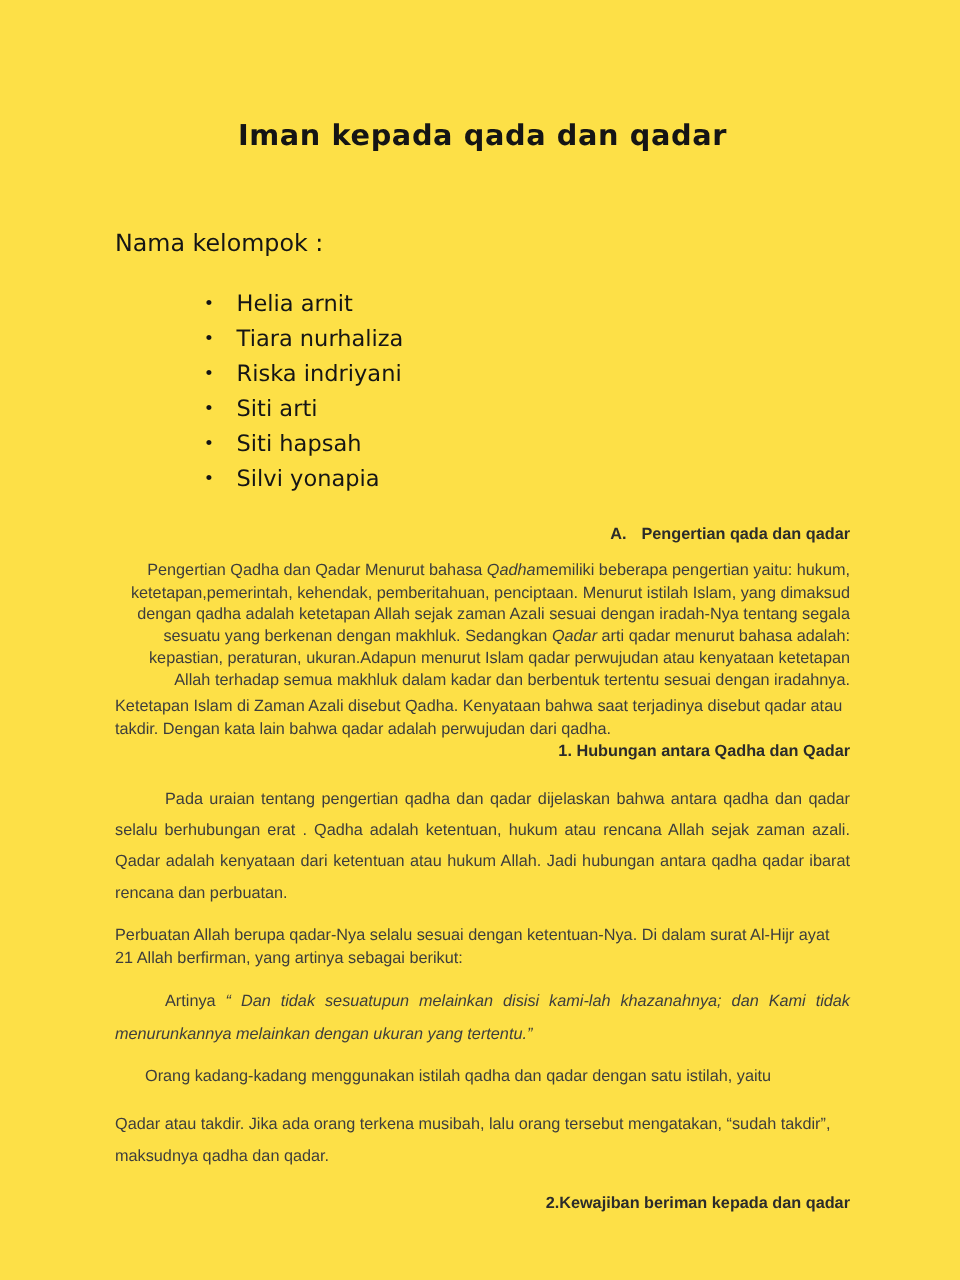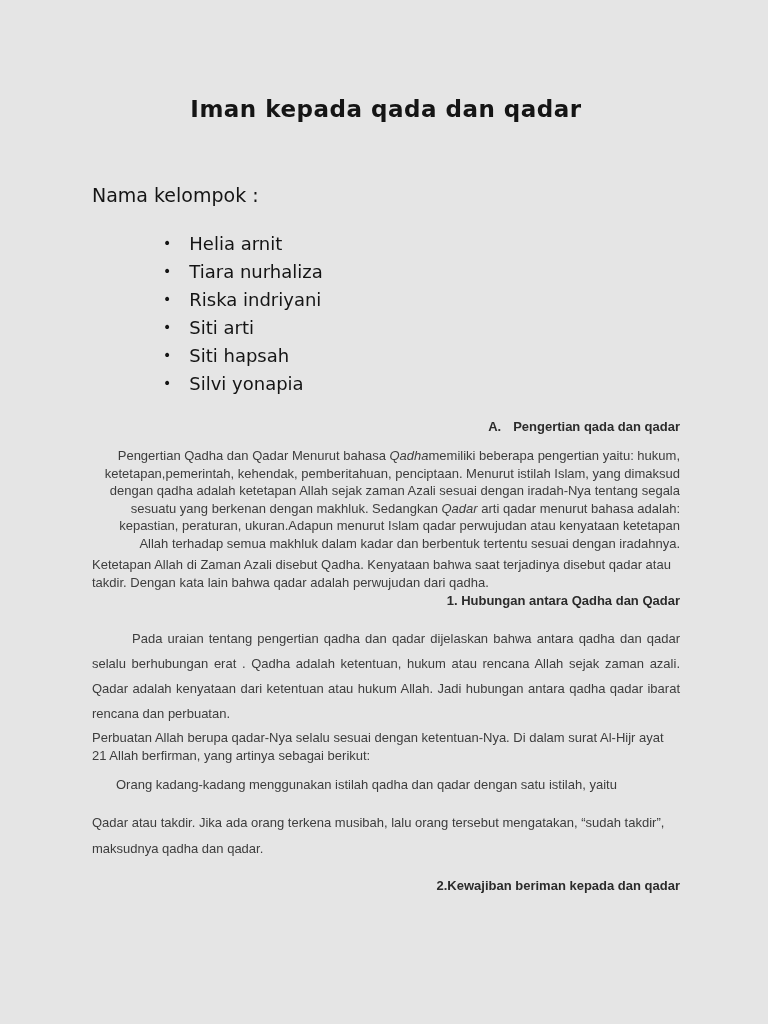--- a/index.html
+++ b/index.html
@@ -4,21 +4,21 @@
 <style>
   html, body {
     margin: 0;
     padding: 0;
     background: #ffffff;
   }
   .page {
     position: relative;
     width: 768px;
     height: 1024px;
-    background: #e5e5e5;
+    background: #fde047;
     overflow: hidden;
     font-family: "Liberation Sans", sans-serif;
     color: #3d3d3d;
   }
   .doc {
     padding: 95px 88px 0 92px;
   }
   
   .comic {
     font-family: "DejaVu Sans", sans-serif;
@@ -74,21 +74,21 @@
   }
   .p1 { margin-top: 12px; text-indent: 24px; text-align: right; }
   .p2 { margin-top: 4px; }
   .p-wide {
     font-size: 13px;
     line-height: 25px;
     margin: 0;
     color: #3d3d3d;
   }
   .p3 { margin-top: 17px; text-indent: 40px; text-align: justify; }
-  .p4 { margin-top: 3px; }
+  .p4 { margin-top: 13px; }
   .quote { margin-top: 14px; text-indent: 40px; text-align: justify; line-height: 26px; }
   .quote .it { font-style: italic; }
   .p5 { margin-top: 12px; text-indent: 24px; }
   .p6 { margin-top: 16px; line-height: 26px; }
   .it { font-style: italic; }
 </style>
 </head>
 <body>
 
 <div class="page">
@@ -124,28 +124,29 @@
         <span>Silvi yonapia</span>
       </li>
     </ul>
 
     <div class="h-bold h-a">
       <span class="h-letter">A.</span><span>Pengertian qada dan qadar</span>
     </div>
 
     <p class="body-p p1"><span>Pengertian Qadha dan Qadar Menurut bahasa </span><span class="it">Qadha</span><span>memiliki beberapa pengertian yaitu: hukum, ketetapan,pemerintah, kehendak, pemberitahuan, penciptaan. Menurut istilah Islam, yang dimaksud dengan qadha adalah ketetapan Allah sejak zaman Azali sesuai dengan iradah-Nya tentang segala sesuatu yang berkenan dengan makhluk. Sedangkan </span><span class="it">Qadar</span><span> arti qadar menurut bahasa adalah: kepastian, peraturan, ukuran.Adapun menurut Islam qadar perwujudan atau kenyataan ketetapan Allah terhadap semua makhluk dalam kadar dan berbentuk tertentu sesuai dengan iradahnya.</span></p>
 
-    <p class="body-p p2">Ketetapan Allah di Zaman Azali disebut Qadha. Kenyataan bahwa saat terjadinya disebut qadar atau takdir. Dengan kata lain bahwa qadar adalah perwujudan dari qadha.</p>
+    <p class="body-p p2">Ketetapan Islam di Zaman Azali disebut Qadha. Kenyataan bahwa saat terjadinya disebut qadar atau takdir. Dengan kata lain bahwa qadar adalah perwujudan dari qadha.</p>
 
     <div class="h-bold h-1">1. Hubungan antara Qadha dan Qadar</div>
 
     <p class="p-wide p3">Pada uraian tentang pengertian qadha dan qadar dijelaskan bahwa antara qadha dan qadar selalu berhubungan erat . Qadha adalah ketentuan, hukum atau rencana Allah sejak zaman azali. Qadar adalah kenyataan dari ketentuan atau hukum Allah. Jadi hubungan antara qadha qadar ibarat rencana dan perbuatan.</p>
 
     <p class="body-p p4">Perbuatan Allah berupa qadar-Nya selalu sesuai dengan ketentuan-Nya. Di dalam surat Al-Hijr ayat 21 Allah berfirman, yang artinya sebagai berikut:</p>
 
+    <p class="p-wide quote"><span>Artinya </span><span class="it">“ Dan tidak sesuatupun melainkan disisi kami-lah khazanahnya; dan Kami tidak menurunkannya melainkan dengan ukuran yang tertentu.”</span></p>
 
     <p class="body-p p5">Orang kadang-kadang menggunakan istilah qadha dan qadar dengan satu istilah, yaitu</p>
 
     <p class="p-wide p6">Qadar atau takdir. Jika ada orang terkena musibah, lalu orang tersebut mengatakan, “sudah takdir”, maksudnya qadha dan qadar.</p>
 
     <div class="h-bold h-2">2.Kewajiban beriman kepada dan qadar</div>
 
   </div>
 </div>
 

